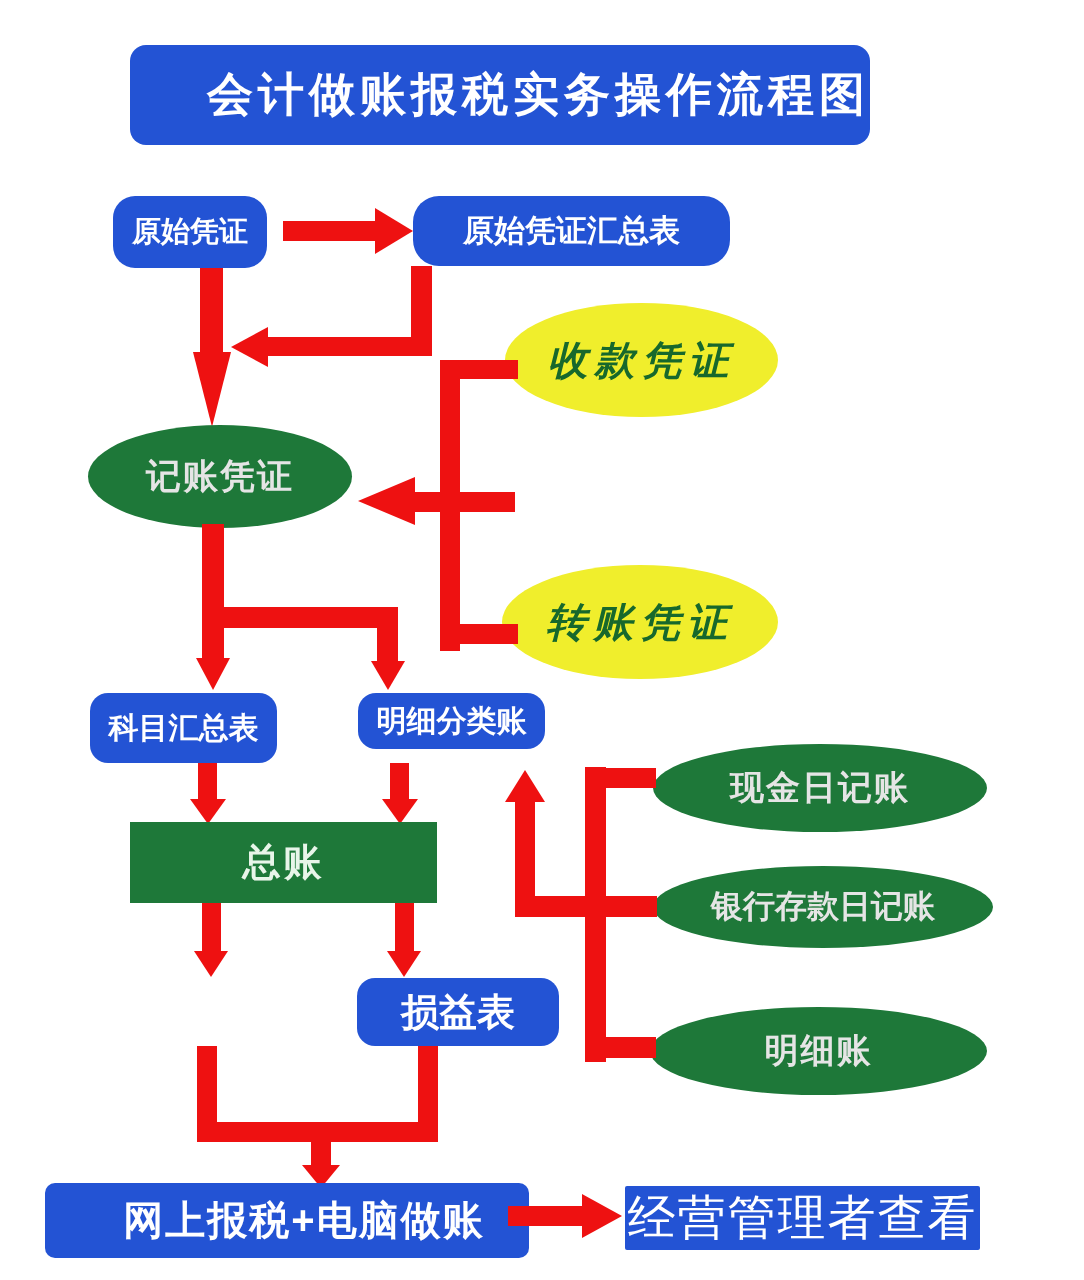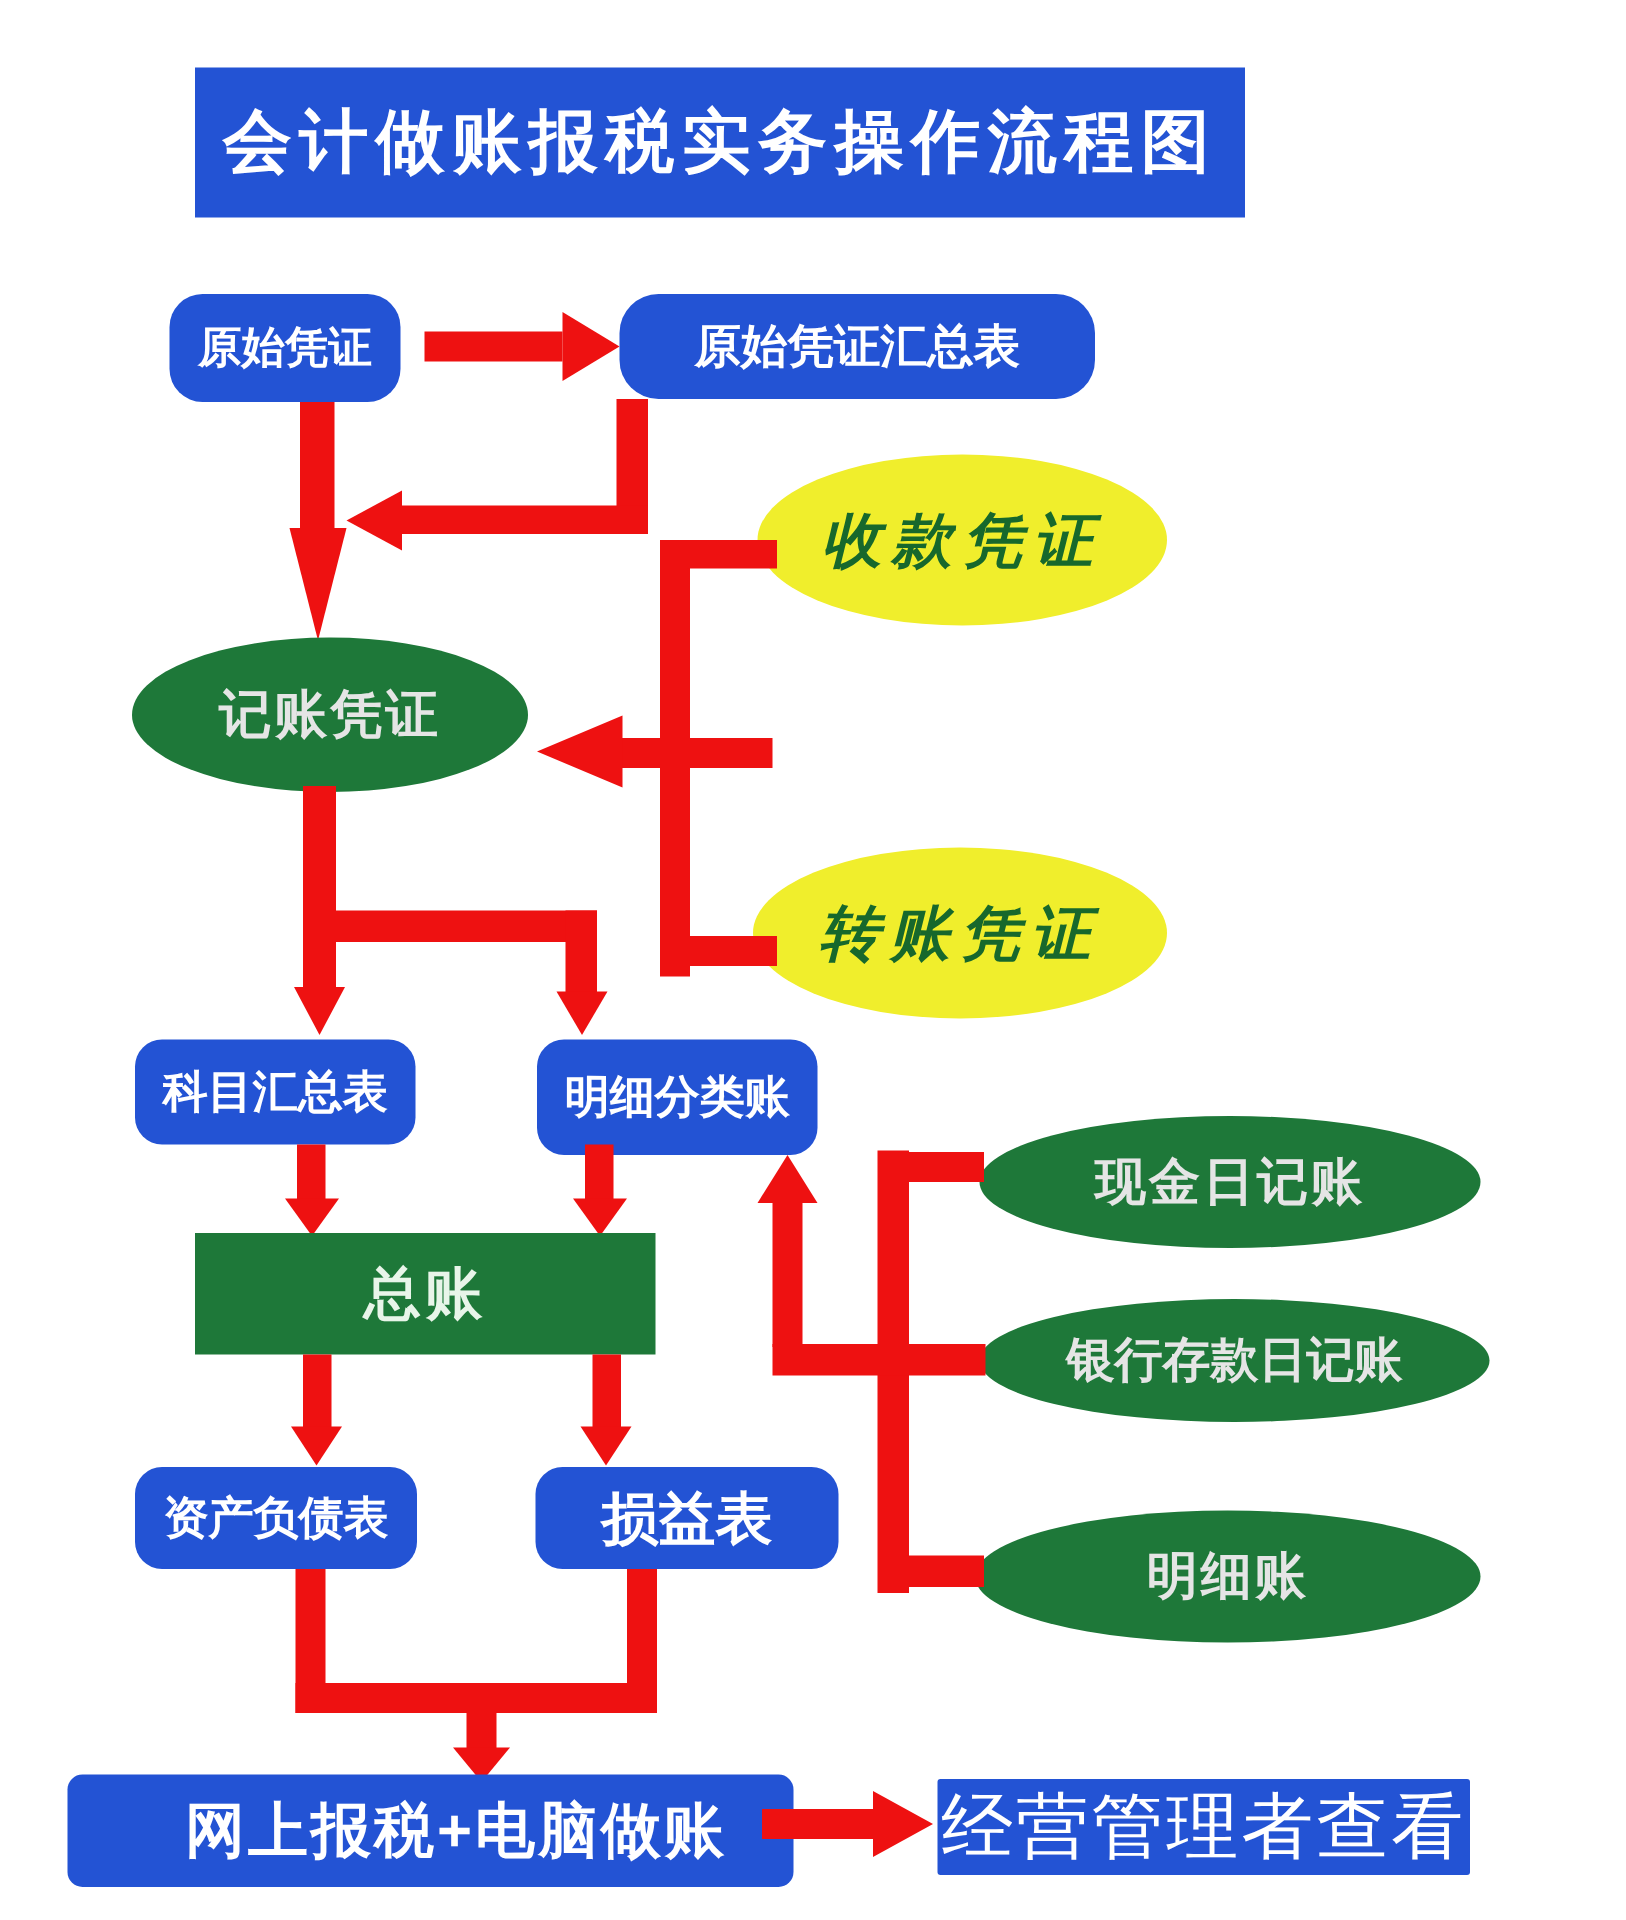--- a/index.html
+++ b/index.html
@@ -9,23 +9,24 @@
     --arrow-red:#ee1111;
     --text-white:#ffffff;
     --yellow-text-green:#17682c;
   }
   html,body{margin:0;padding:0;background:#ffffff;}
   .stage{
     position:relative;width:1084px;height:1280px;background:#ffffff;
     font-family:"Liberation Sans",sans-serif;overflow:hidden;
   }
   .banner{
-    position:absolute;display:flex;align-items:center;justify-content:center;
+    position:absolute;display:flex;align-items:center;justify-content:flex-end;
     background:var(--box-blue);color:var(--text-white);font-weight:bold;
-    border-radius:0;
+    border-radius:16px;
+    padding-left:40px;
   }
   .bluebox{
     position:absolute;display:flex;align-items:center;justify-content:center;
     background:var(--box-blue);color:var(--text-white);font-weight:bold;
     text-align:center;
   }
   .greenrect{
     position:absolute;display:flex;align-items:center;justify-content:center;
     background:var(--ellipse-green);color:#e8f5e9;font-weight:bold;text-align:center;
   }
@@ -88,41 +89,38 @@
 
   <div class="seg" style="left:202px;top:524px;width:22px;height:136px;"></div>
   <div class="tri" style="left:196px;top:658px;border-top:32px solid var(--arrow-red);border-left:17px solid transparent;border-right:17px solid transparent;"></div>
   <div class="seg" style="left:224px;top:607px;width:174px;height:21px;"></div>
   <div class="seg" style="left:377px;top:607px;width:21px;height:56px;"></div>
   <div class="tri" style="left:371px;top:661px;border-top:29px solid var(--arrow-red);border-left:17px solid transparent;border-right:17px solid transparent;"></div>
 
   <div class="bluebox" style="left:90px;top:693px;width:187px;height:70px;border-radius:18px;font-size:30px;">
     <span>科目汇总表</span>
   </div>
-  <div class="bluebox" style="left:358px;top:693px;width:187px;height:77px;border-radius:18px;font-size:30px;">
+  <div class="bluebox" style="left:358px;top:693px;width:187px;height:56px;border-radius:18px;font-size:30px;">
     <span>明细分类账</span>
   </div>
 
   <div class="seg" style="left:198px;top:763px;width:19px;height:38px;"></div>
   <div class="tri" style="left:190px;top:799px;border-top:25px solid var(--arrow-red);border-left:18px solid transparent;border-right:18px solid transparent;"></div>
   <div class="seg" style="left:390px;top:763px;width:19px;height:38px;"></div>
   <div class="tri" style="left:382px;top:799px;border-top:25px solid var(--arrow-red);border-left:18px solid transparent;border-right:18px solid transparent;"></div>
 
   <div class="greenrect" style="left:130px;top:822px;width:307px;height:81px;font-size:38px;letter-spacing:3px;">
     <span>总账</span>
   </div>
 
   <div class="seg" style="left:202px;top:903px;width:19px;height:50px;"></div>
   <div class="tri" style="left:194px;top:951px;border-top:26px solid var(--arrow-red);border-left:17px solid transparent;border-right:17px solid transparent;"></div>
   <div class="seg" style="left:395px;top:903px;width:19px;height:50px;"></div>
   <div class="tri" style="left:387px;top:951px;border-top:26px solid var(--arrow-red);border-left:17px solid transparent;border-right:17px solid transparent;"></div>
 
-  <div class="bluebox" style="left:90px;top:978px;width:188px;height:68px;border-radius:18px;font-size:30px;">
-    <span>资产负债表</span>
-  </div>
   <div class="bluebox" style="left:357px;top:978px;width:202px;height:68px;border-radius:18px;font-size:38px;">
     <span>损益表</span>
   </div>
 
   <div class="gellipse" style="left:653px;top:744px;width:334px;height:88px;font-size:34px;letter-spacing:2px;">
     <span>现金日记账</span>
   </div>
   <div class="gellipse" style="left:653px;top:866px;width:340px;height:82px;font-size:32px;">
     <span>银行存款日记账</span>
   </div>

